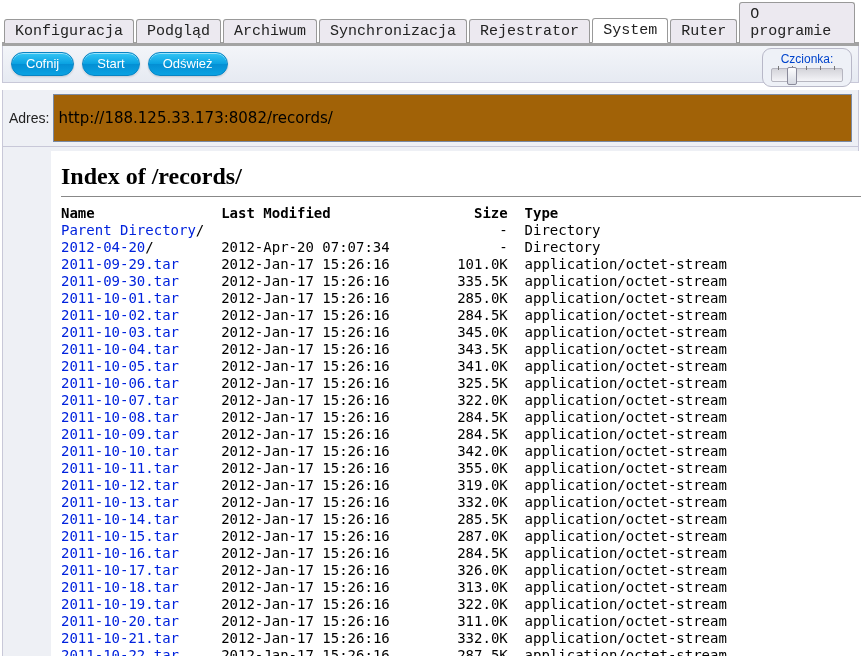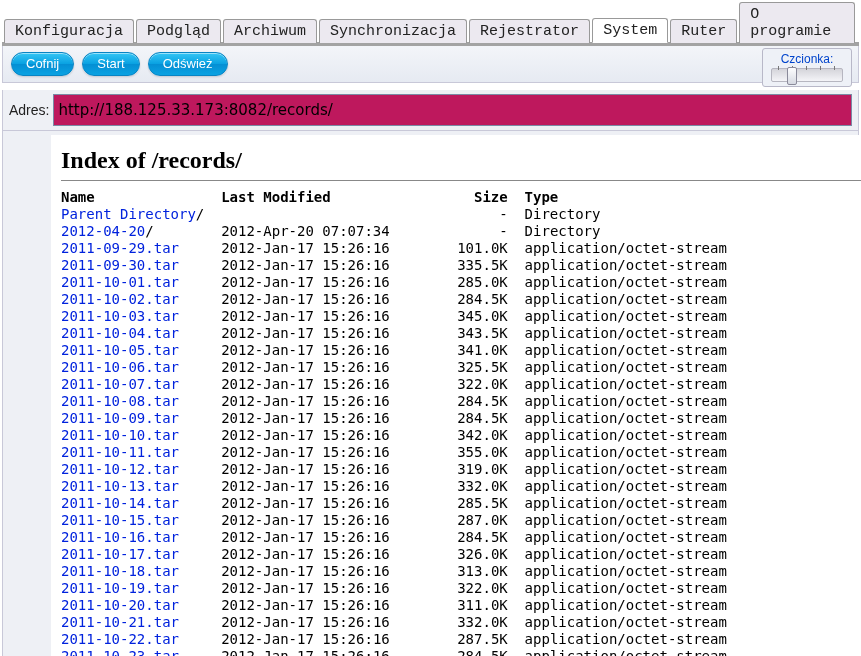--- a/index.html
+++ b/index.html
@@ -58,21 +58,21 @@
     padding: 3px 14px 4px;
     font-size: 13px;
     cursor: pointer;
     box-shadow: inset 0 1px 0 rgba(255,255,255,.5), 0 1px 2px rgba(0,0,0,.15);
   }
   .font-group {
     position: absolute;
     right: 6px;
     top: 2px;
     border: 1px solid #b8b8c8;
-    border-radius: 3px;
+    border-radius: 9px;
     background: #eef1f7;
     padding: 2px 4px 4px 4px;
     width: 90px;
     text-align: center;
   }
   .font-group .lgnd {
     font-size: 12px;
     color: #0044cc;
     margin-top: -10px;
     background: #eef1f7;
@@ -99,23 +99,23 @@
     background: #eef0f5;
     border-left:1px solid #c8c8d8;
     border-right:1px solid #c8c8d8;
     border-bottom:1px solid #c8c8d8;
     margin-top:7px;
   }
   .addr-row label { font-size:14px; color:#222; }
   .addr-input {
     flex:1;
     font-size:15px;
-    padding:6px 4px;
+    padding:14px 4px;
     border:1px solid #7a8aa5;
-    background:#be185d;
+    background:#a16207;
     font-family: "DejaVu Sans", Arial, sans-serif;
   }
   .viewer-wrap {
     border:1px solid #c8c8d8;
     border-top:none;
     background:#eef0f5;
     padding:4px;
     height: 556px;
   }
   .viewer {

